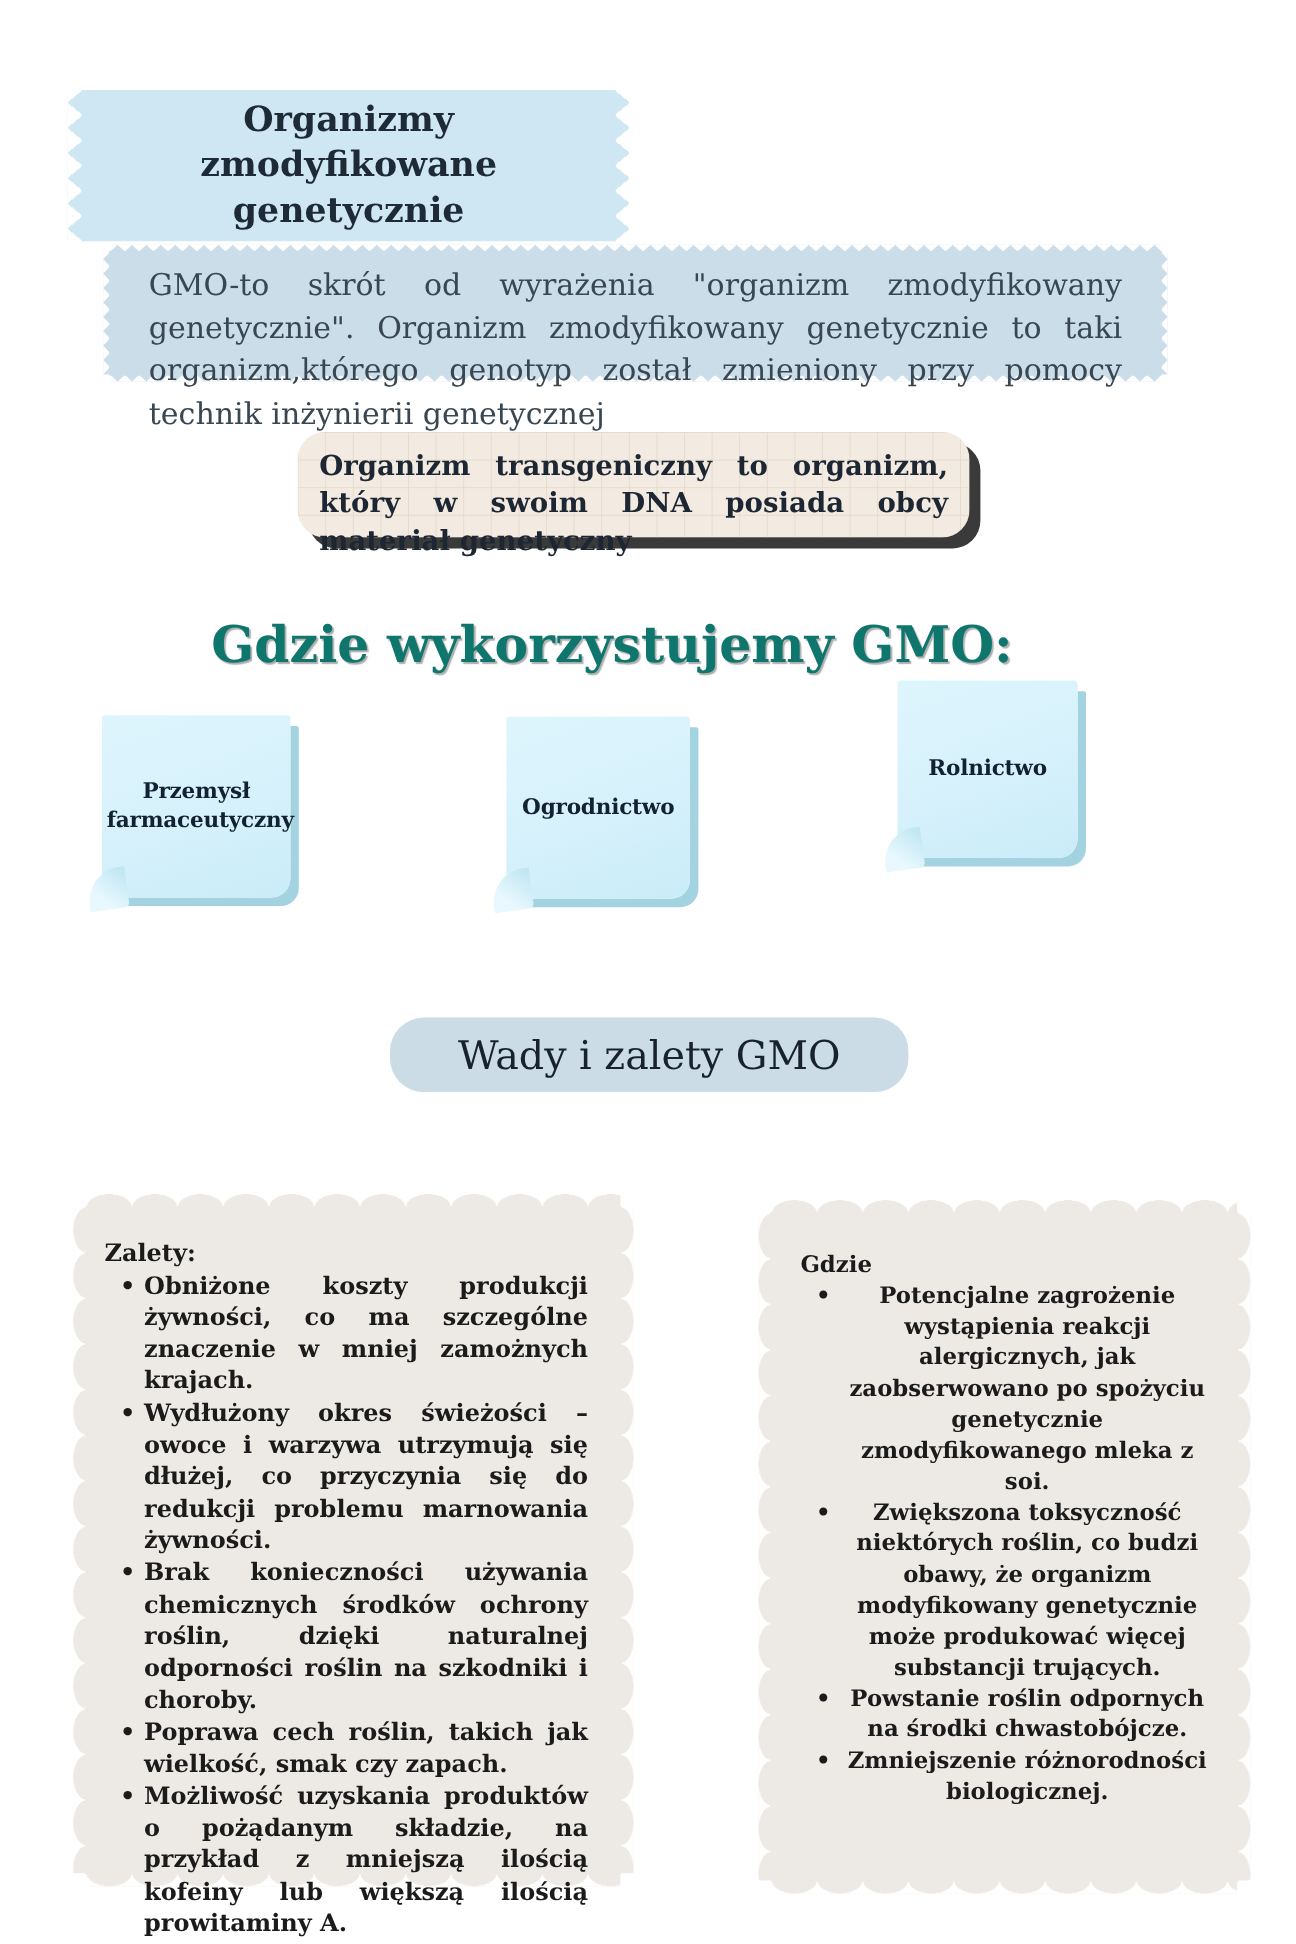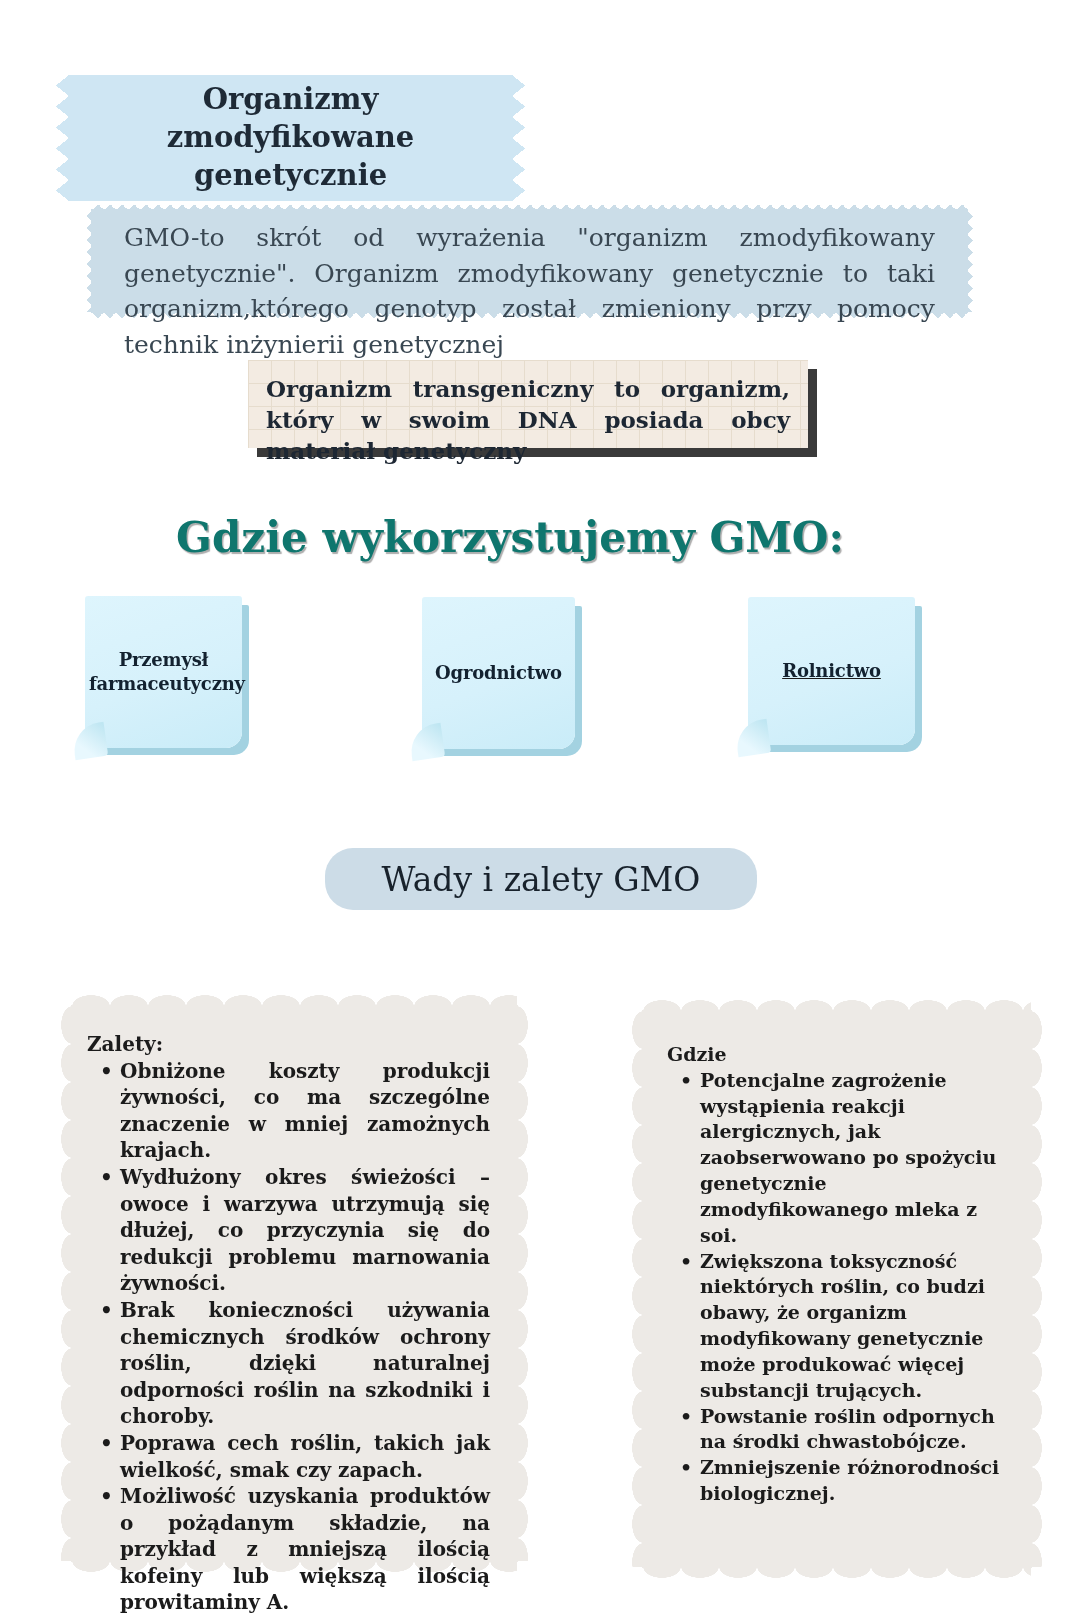--- a/index.html
+++ b/index.html
@@ -35,36 +35,36 @@
   .zz-t{top:0;left:6px;right:6px;height:6px;background:conic-gradient(from 135deg at 50% 0%,var(--info-blue) 0 90deg,rgba(0,0,0,0) 0) 0 0/12px 6px repeat-x;}
   .zz-b{bottom:0;left:6px;right:6px;height:6px;background:conic-gradient(from 315deg at 50% 100%,var(--info-blue) 0 90deg,rgba(0,0,0,0) 0) 0 100%/12px 6px repeat-x;}
   .zz-l{left:0;top:6px;bottom:6px;width:6px;background:conic-gradient(from 45deg at 0% 50%,var(--info-blue) 0 90deg,rgba(0,0,0,0) 0) 0 0/6px 12px repeat-y;}
   .zz-r{right:0;top:6px;bottom:6px;width:6px;background:conic-gradient(from 225deg at 100% 50%,var(--info-blue) 0 90deg,rgba(0,0,0,0) 0) 100% 0/6px 12px repeat-y;}
   .stamp-bg{position:absolute;inset:5px;background:var(--info-blue);}
   .def-text{position:absolute;inset:5px;padding:11px 33px 0 33px;font-size:25px;line-height:1.42;text-align:justify;color:#394752;}
 
   
   .beige-box{position:absolute;left:248px;top:360px;width:560px;height:88px;background-color:var(--beige);
     background-image:linear-gradient(var(--beige-grid) 1px,rgba(0,0,0,0) 1px),linear-gradient(90deg,var(--beige-grid) 1px,rgba(0,0,0,0) 1px);
-    background-size:23px 23px;box-shadow:9px 9px 0 var(--shadow-dark);padding:13px 18px 0 18px;}
+    background-size:23px 23px;box-shadow:9px 9px 0 var(--shadow-dark);padding:13px 18px 0 18px;border-radius:23px;}
   .beige-box p{font-size:23px;font-weight:bold;line-height:1.35;text-align:justify;color:#1d2733;}
 
   
   .usage-heading{position:absolute;left:160px;top:513px;width:700px;text-align:center;font-size:42px;color:#0f766e;
     text-shadow:1.5px 1.5px 1px rgba(70,70,70,0.45);}
 
   
   .note{position:absolute;width:157px;height:152px;background:linear-gradient(160deg,#def5fd 0%,var(--note-blue) 55%,#c9ecf8 100%);
     box-shadow:8px 8px 0 -1px var(--note-shadow);border-radius:3px 3px 16px 3px;display:flex;align-items:center;justify-content:center;}
   .note::after{content:"";position:absolute;left:-12px;bottom:-10px;width:33px;height:34px;
     background:linear-gradient(45deg,var(--note-curl) 30%,#bfe6f2 95%);border-radius:85% 0 12% 0;transform:rotate(-8deg);}
   .note-text{width:100%;padding:0 4px;text-align:center;font-weight:bold;font-size:18px;line-height:1.35;color:#132230;letter-spacing:-0.2px;}
   .note-1{left:85px;top:596px;}
   .note-2{left:422px;top:597px;width:153px;}
-  .note-3{left:748px;top:597px;width:167px;height:148px;text-decoration:underline;}
+  .note-3{left:748px;top:567px;width:150px;height:148px;}
 
   
   .pill{position:absolute;left:325px;top:848px;width:432px;height:62px;background:var(--pill-blue);border-radius:28px;
     display:flex;align-items:center;justify-content:center;font-size:33px;color:#18222c;}
 
   
   .wave-box{position:absolute;}
   .wv{position:absolute;}
   .wv-t{top:0;left:11px;right:11px;height:11px;background:radial-gradient(19px 11px at 50% 100%,var(--gray-box) 97%,rgba(0,0,0,0) 100%) 0 0/38px 11px repeat-x;}
   .wv-b{bottom:0;left:11px;right:11px;height:11px;background:radial-gradient(19px 11px at 50% 0%,var(--gray-box) 97%,rgba(0,0,0,0) 100%) 0 100%/38px 11px repeat-x;}
@@ -74,21 +74,21 @@
   .wave-left{left:61px;top:995px;width:467px;height:577px;}
   .wave-right{left:632px;top:1000px;width:410px;height:578px;}
   .wb-content{position:absolute;inset:10px;font-weight:bold;color:var(--ink);}
   .wave-left .wb-content{padding:26px 28px 0 16px;font-size:20px;line-height:1.33;}
   .wave-right .wb-content{padding:32px 20px 0 25px;font-size:19px;line-height:1.36;}
   .list-heading{font-weight:bold;}
   ul.plist{list-style:none;}
   ul.plist li{position:relative;padding-left:33px;}
   ul.plist li::before{content:"\2022";position:absolute;left:13px;top:0;}
   .wave-left ul.plist li{text-align:justify;}
-  .wave-right ul.plist li{text-align:left;}
+  .wave-right ul.plist li{text-align:center;}
 </style>
 </head>
 <body>
 
 <div class="page">
 
   <div class="ribbon">
     <i class="rib-edge rib-l"></i>
     <div class="rib-body">
       <div class="rib-text">Organizmy zmodyfikowane genetycznie</div>

